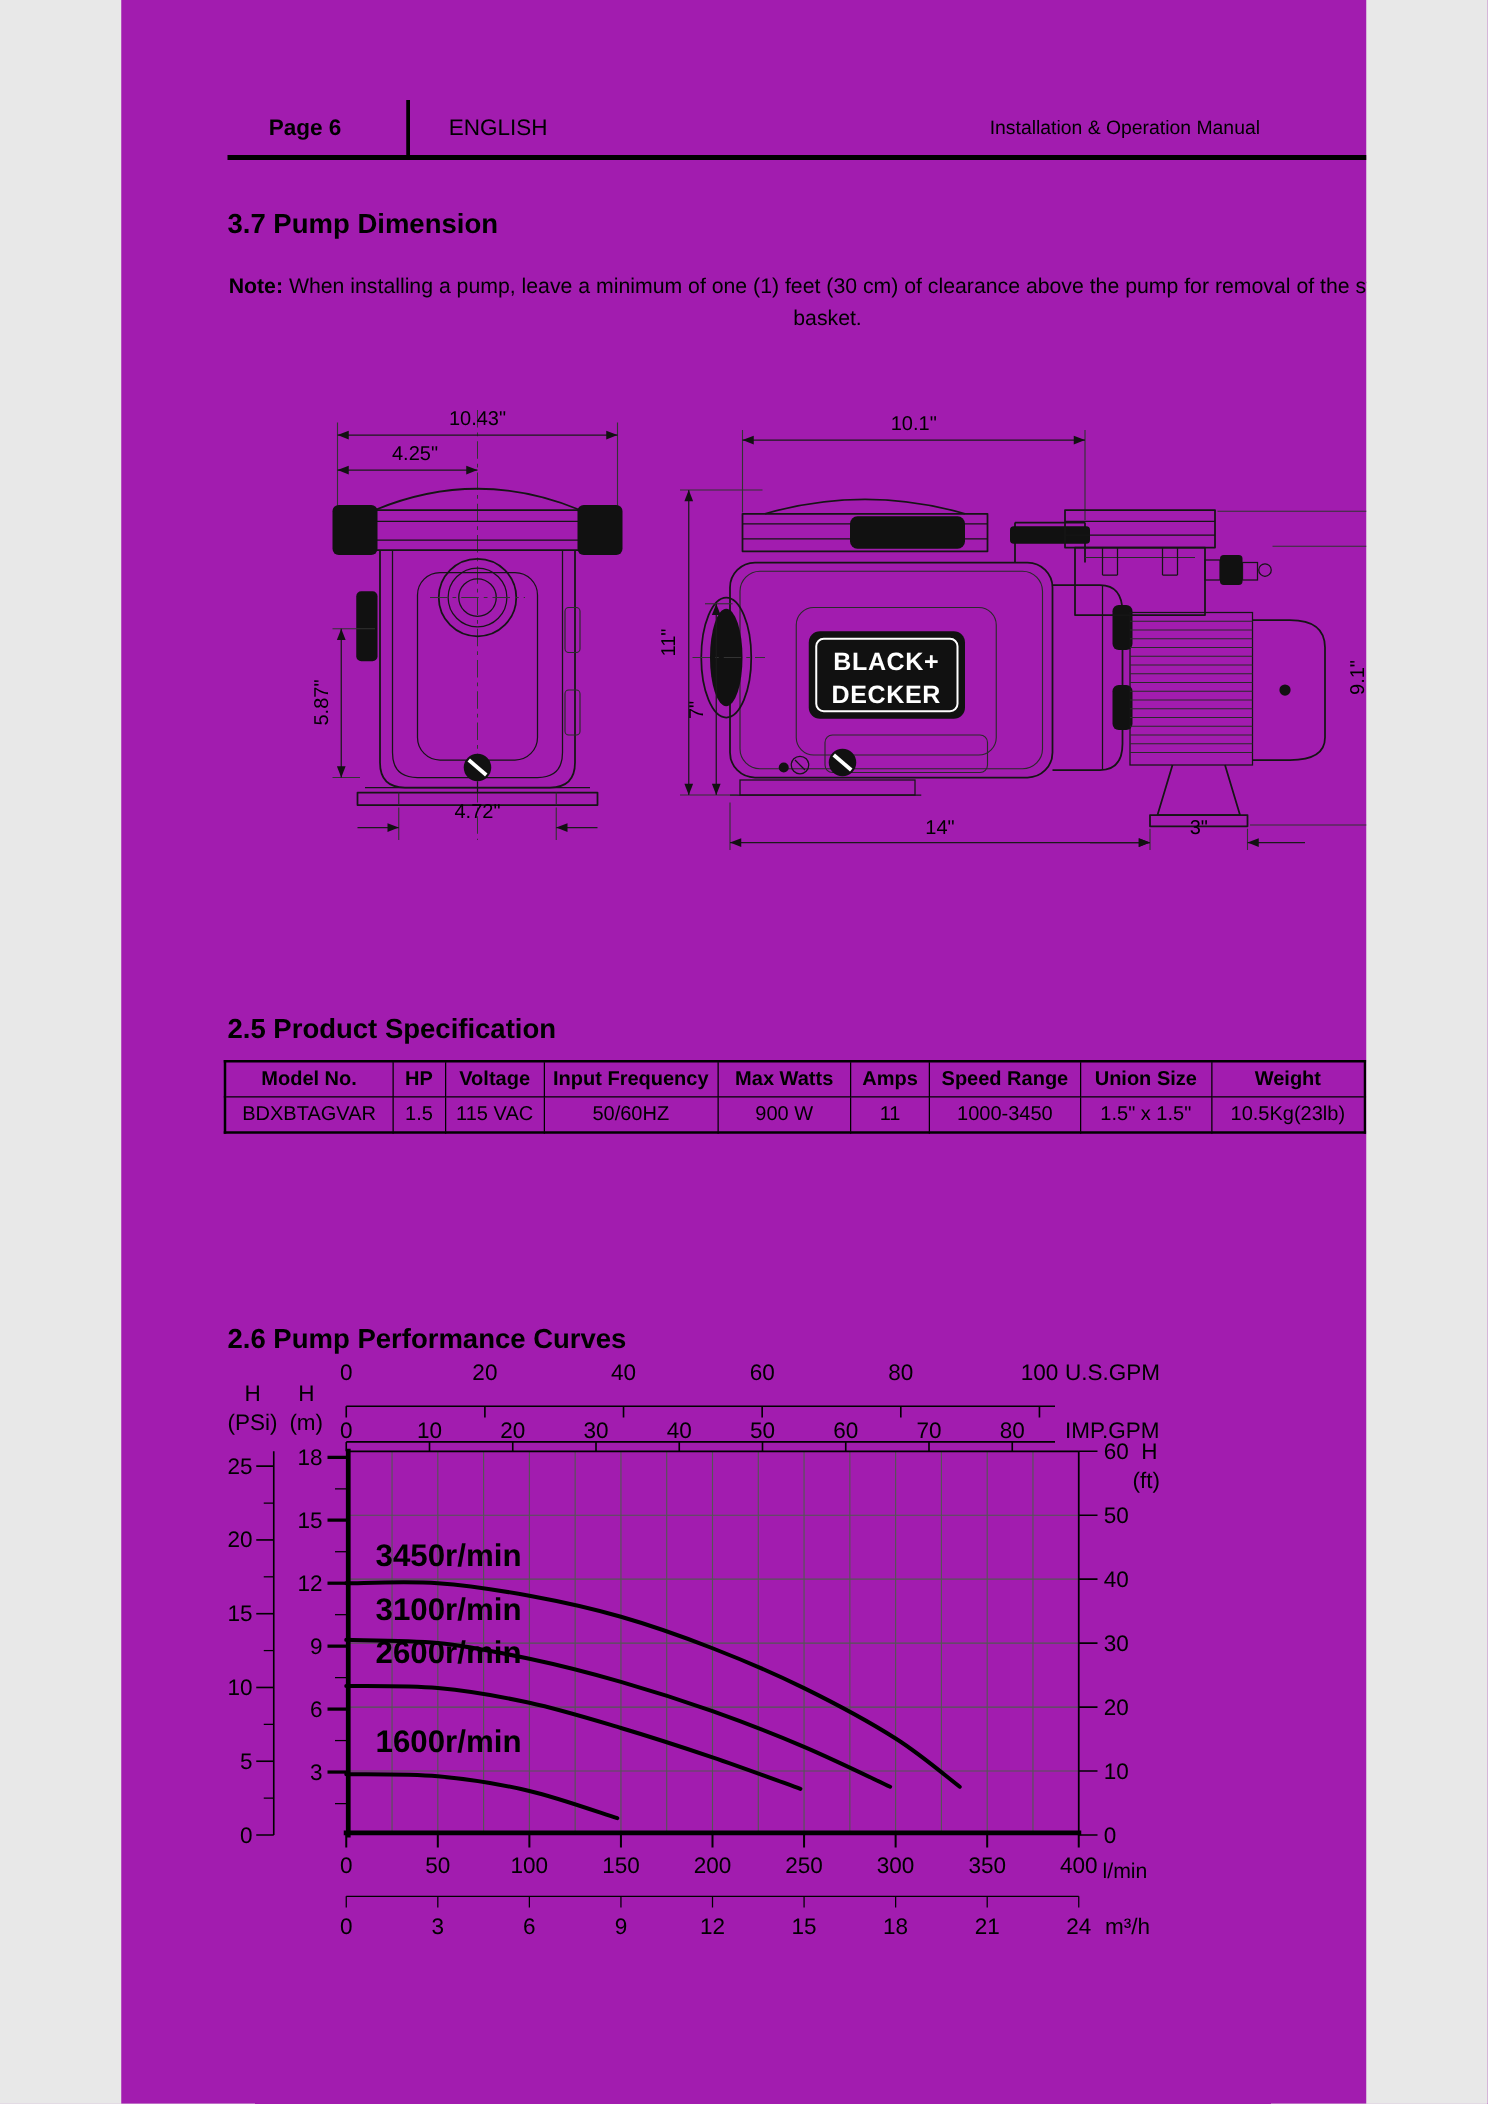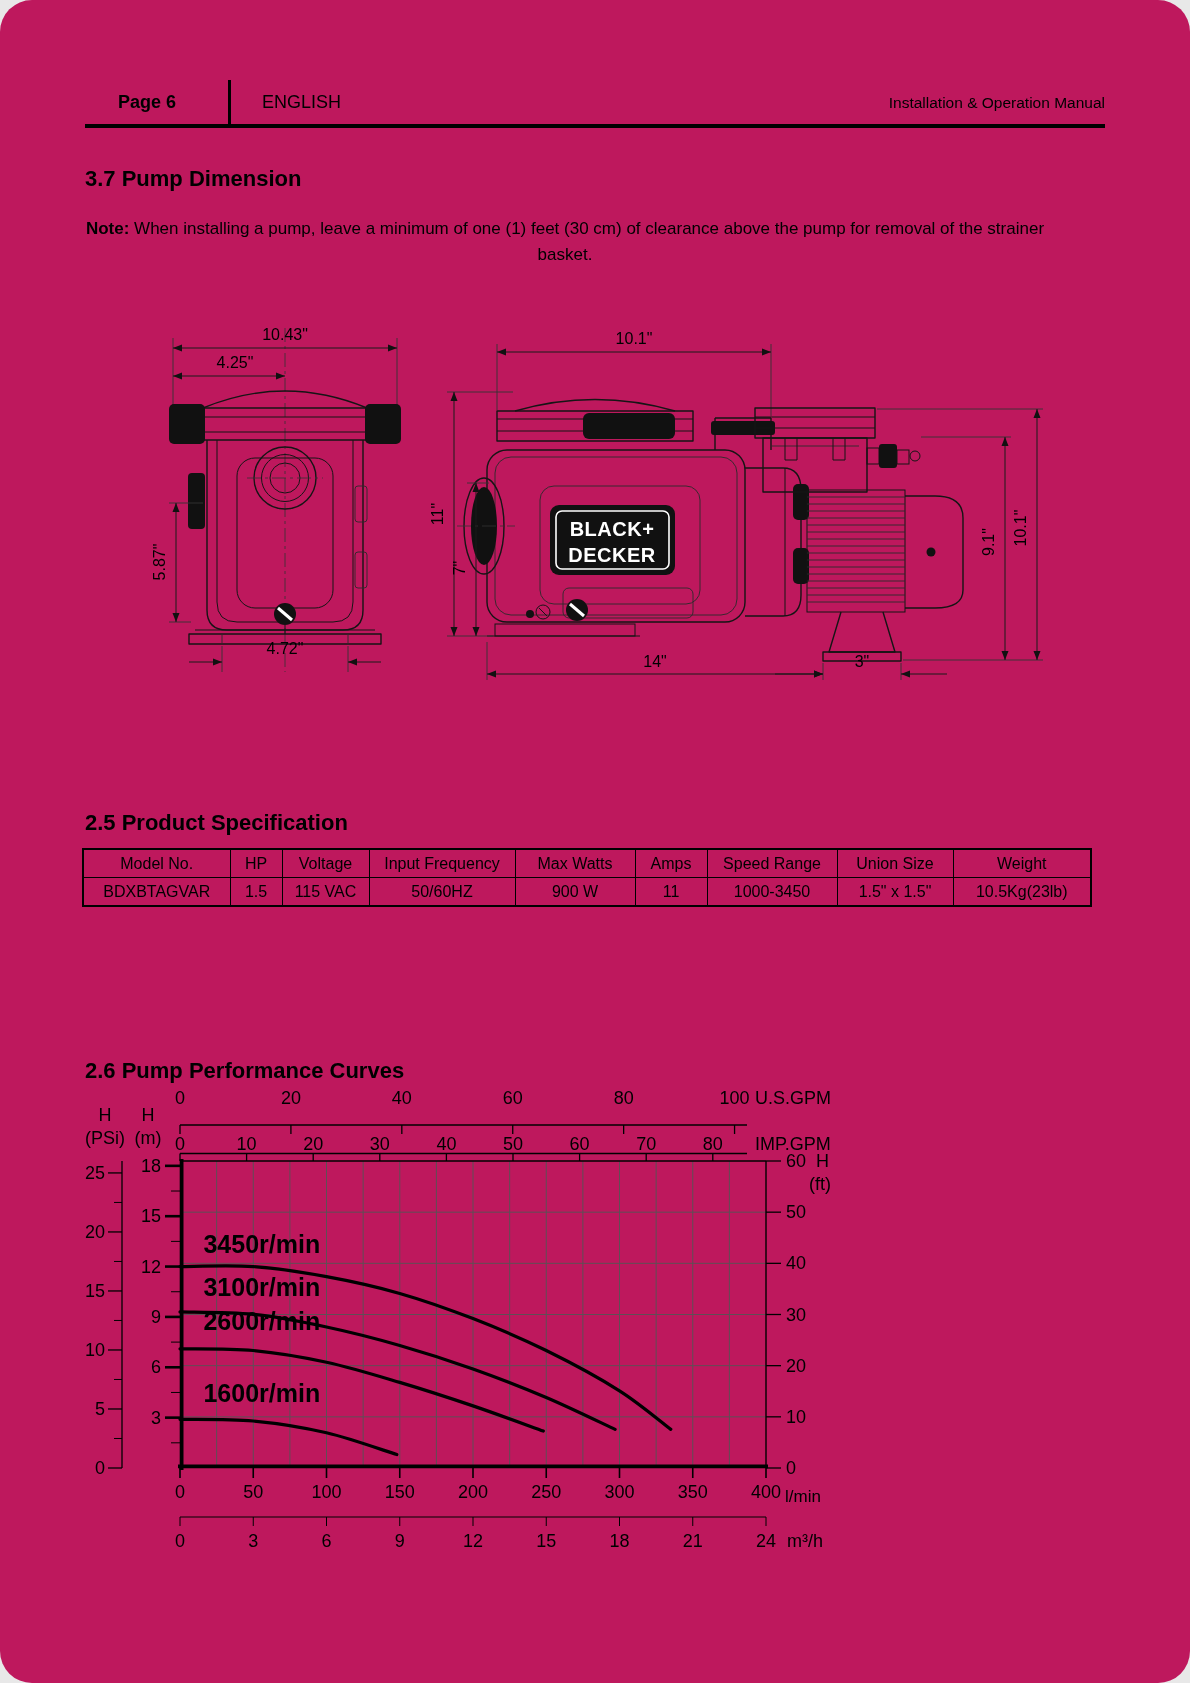--- a/index.html
+++ b/index.html
@@ -1,33 +1,33 @@
 <!DOCTYPE html>
 <html><head>
 <meta charset="utf-8">
 <style>
   html,body{margin:0;padding:0;background:#e8e8e8;}
-  .page{position:relative;width:1190px;height:1683px;background:#be185d;margin:0 auto;
-        font-family:"Liberation Sans",sans-serif;color:#000;overflow:hidden;border-radius:32px;}
+  .page{position:relative;width:996px;height:1683px;background:#a21caf;margin:0 auto;
+        font-family:"Liberation Sans",sans-serif;color:#000;overflow:hidden;}
   .abs{position:absolute;}
   
   .hdr-page{left:118px;top:92px;font-size:18px;font-weight:bold;}
   .hdr-div{left:228px;top:80px;width:2.5px;height:44px;background:#000;}
   .hdr-lang{left:262px;top:92px;font-size:18px;font-weight:normal;}
   .hdr-man{right:85px;top:94px;font-size:15.5px;text-align:right;}
   .hdr-rule{left:85px;top:124px;width:1020px;height:4px;background:#000;}
   
   .h2{font-size:22px;font-weight:bold;}
   .note{left:85px;top:216px;width:960px;font-size:17px;line-height:26px;text-align:center;}
   
   table.spec{position:absolute;left:82px;top:848px;border-collapse:collapse;table-layout:fixed;}
   table.spec th,table.spec td{border:1.5px solid #000;text-align:center;font-size:16px;
         padding:0;height:27px;white-space:nowrap;overflow:hidden;}
   table.spec{border:2.5px solid #000;}
-  table.spec th{font-weight:normal;}
+  table.spec th{font-weight:bold;}
   
   svg text{font-family:"Liberation Sans",sans-serif;fill:#000;}
   .o{fill:none;stroke:#151515;stroke-width:1.4;stroke-linejoin:round;}
   .o1{fill:none;stroke:#151515;stroke-width:1;}
   .o09{fill:none;stroke:#2a2a2a;stroke-width:.9;}
   .blk{fill:#111;stroke:none;}
   .dim{stroke:#1a1a1a;stroke-width:1;fill:none;}
   .ext{stroke:#333;stroke-width:.9;fill:none;}
   .cl{stroke:#333;stroke-width:.8;fill:none;stroke-dasharray:14 4 3 4;}
   .ws{stroke:#fff;stroke-width:3;fill:none;}

